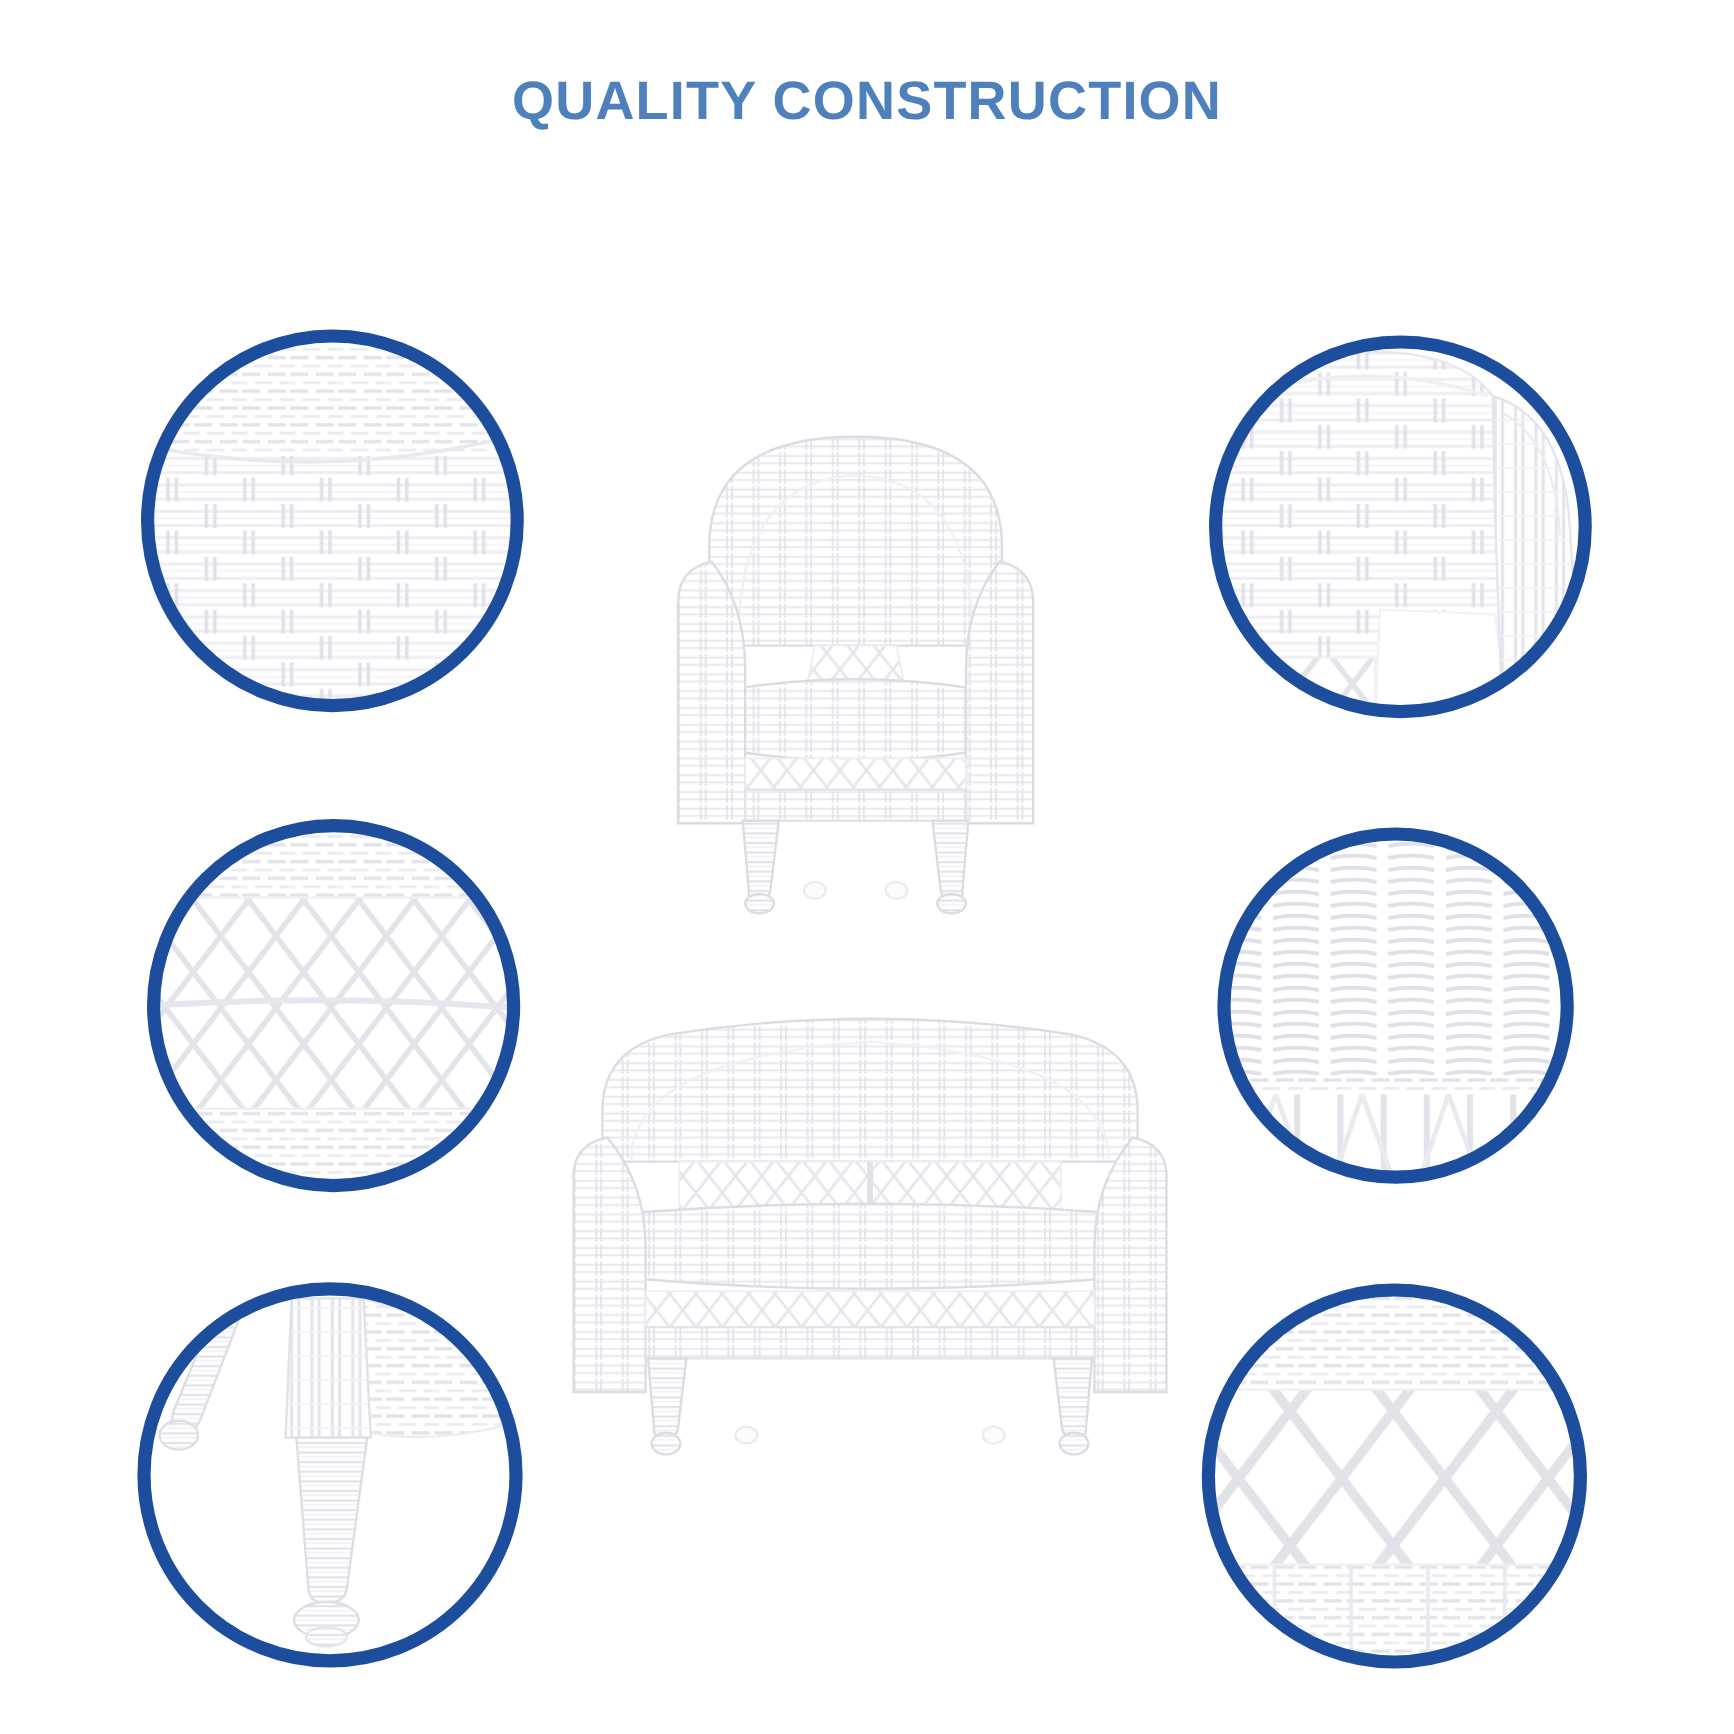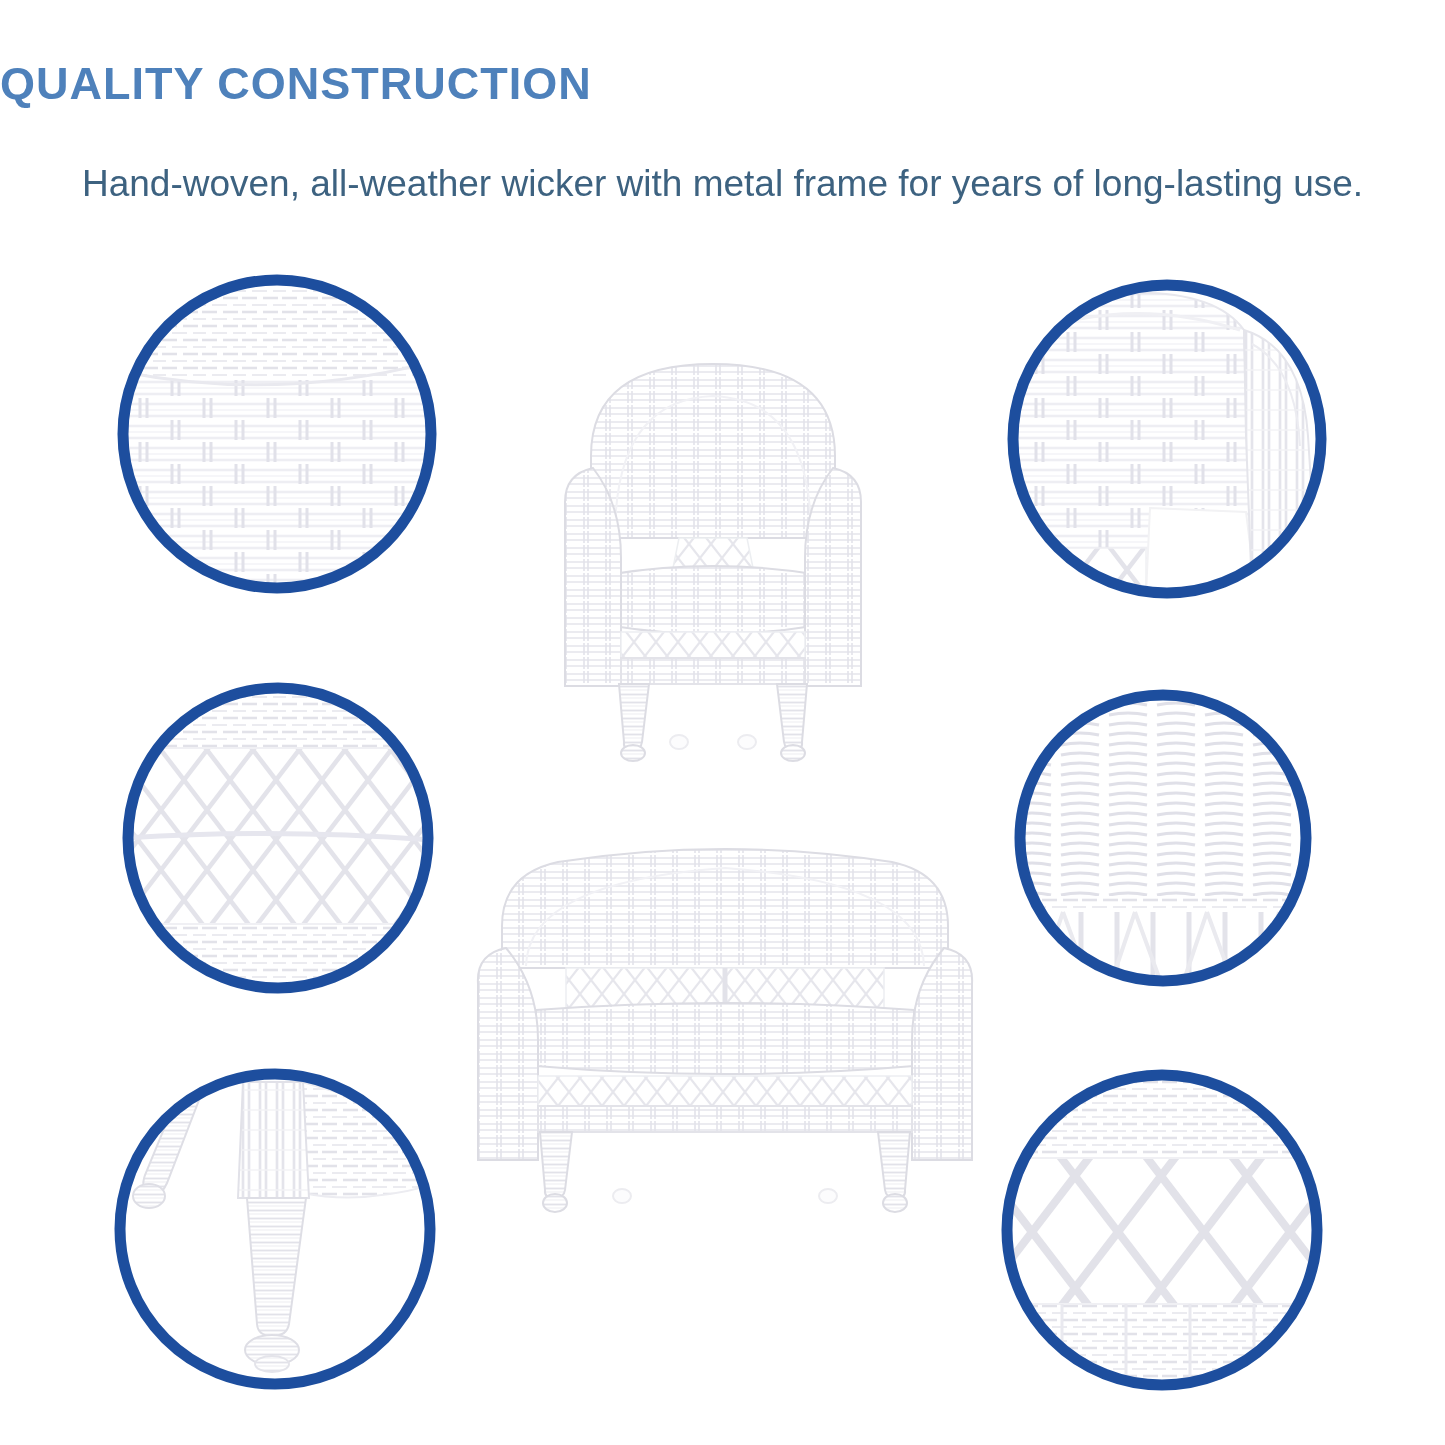--- a/index.html
+++ b/index.html
@@ -3,40 +3,39 @@
 <meta charset="utf-8">
 <style>
   html,body{margin:0;padding:0;background:#fff;}
   .canvas{
     position:relative;width:1445px;height:1445px;overflow:hidden;
     background:var(--background,#ffffff);
     font-family:"Liberation Sans", sans-serif;
   }
   .title{
     position:absolute;top:58px;left:0;width:100%;margin:0;
-    text-align:left;font-size:45px;font-weight:700;letter-spacing:1px;
+    text-align:center;font-size:45px;font-weight:700;letter-spacing:1px;
     color:var(--title-text,#4e81bb);white-space:nowrap;
   }
   .subtitle{
     position:absolute;top:163px;left:0;width:100%;margin:0;
     text-align:center;font-size:37px;font-weight:400;letter-spacing:0px;
     color:var(--subtitle-text,#3d6280);white-space:nowrap;
   }
   .illustration{position:absolute;left:0;top:0;width:1445px;height:1445px;}
   .cb{fill:none;stroke:var(--accent-border,#1d4e9e);stroke-width:11;}
   .edge{stroke:#dcdce3;stroke-width:2;}
   .soft{stroke:#f1f1f5;stroke-width:2;fill:none;}
 </style>
 </head>
 <body>
 
 <div class="canvas">
 
   <h1 class="title">QUALITY CONSTRUCTION</h1>
-  <p class="subtitle">Hand-woven, all-weather wicker with metal frame for years of long-lasting use.</p>
 
   <svg class="illustration" viewBox="0 0 1445 1445">
     <defs>
 
       <pattern id="pw-sm" width="22" height="14" patternUnits="userSpaceOnUse">
         <rect width="22" height="14" fill="#ffffff"></rect>
         <path d="M0 4 H22 M0 10 H22" stroke="#ebebf0" stroke-width="2" fill="none"></path>
         <path d="M5 1 V13 M9 1 V13" stroke="#e3e3ea" stroke-width="1.6" fill="none"></path>
       </pattern>
 

